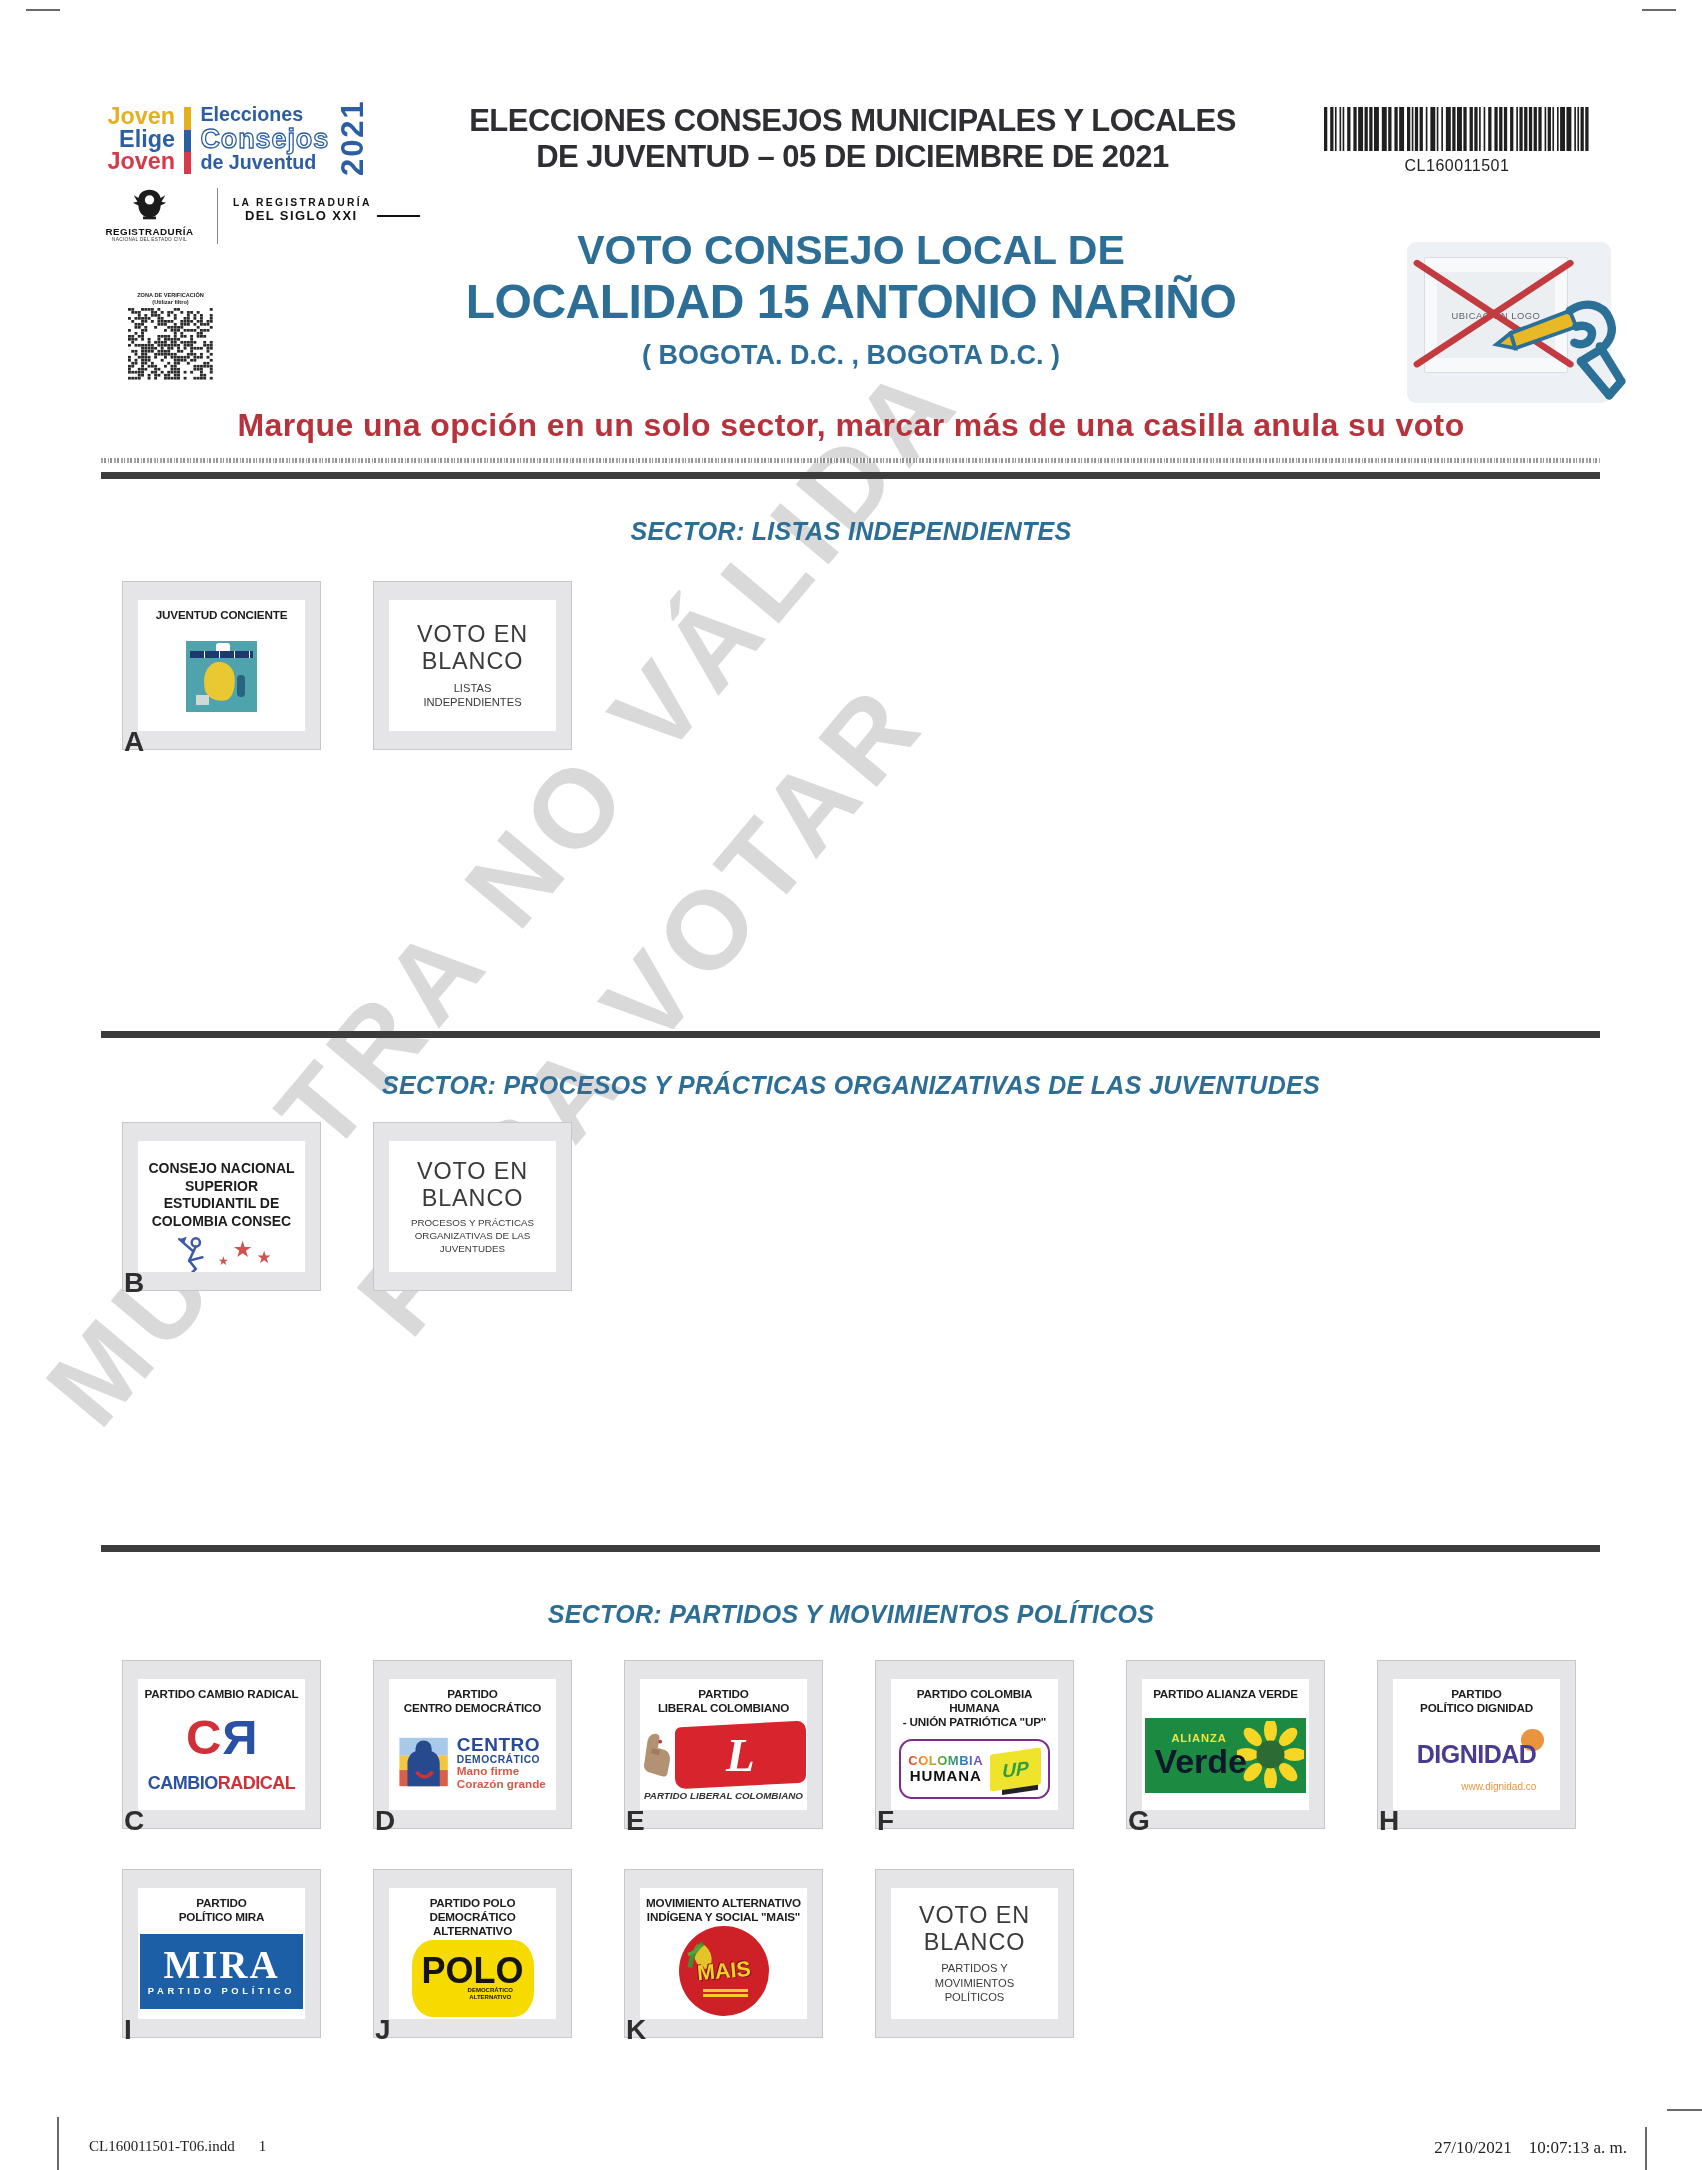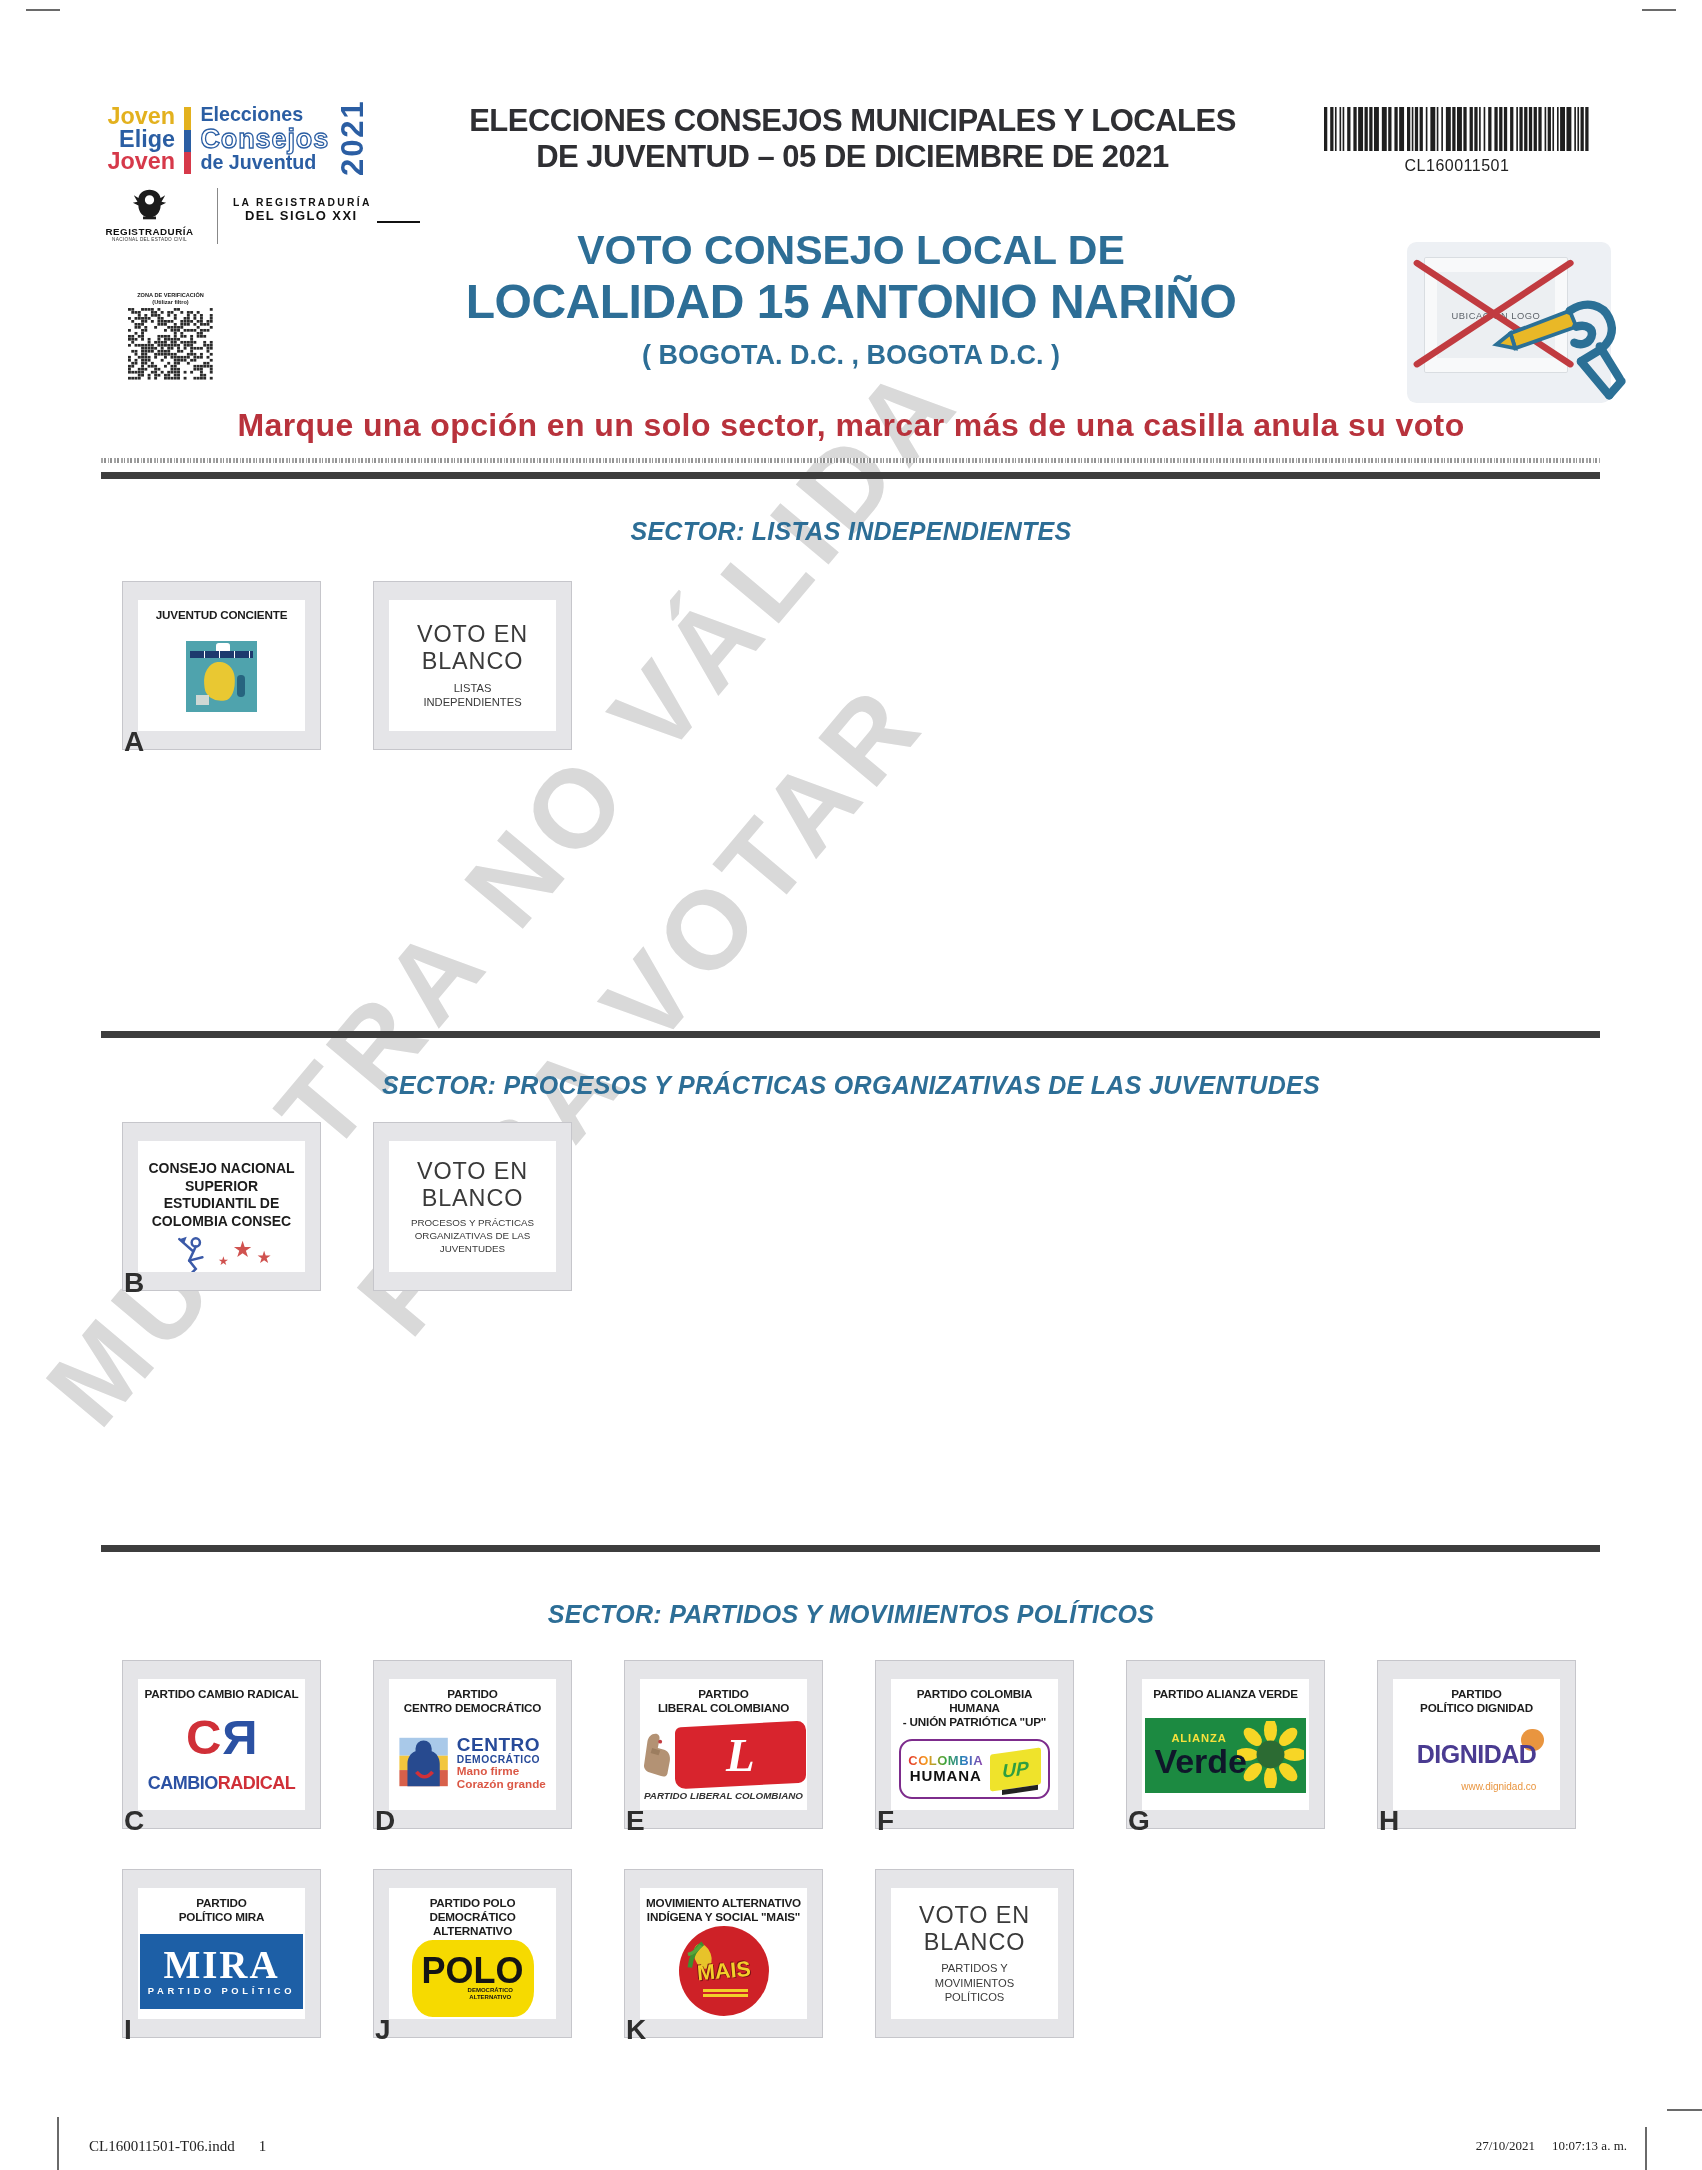--- a/index.html
+++ b/index.html
@@ -30,21 +30,21 @@
   .brand-year{writing-mode:vertical-rl;transform:rotate(180deg);font-size:31px;font-weight:900;
        color:#2b5ea3;letter-spacing:1.9px;height:71px;line-height:28px;}
 
   .reg-block{left:97px;top:186px;display:flex;gap:15px;z-index:2;}
   .reg-left{width:105px;text-align:center;}
   .reg-name{font-size:9.8px;font-weight:900;color:#111;letter-spacing:0.5px;}
   .reg-sub{font-size:4.7px;color:#333;letter-spacing:0.3px;}
   .reg-div{width:0.9px;height:56px;background:#888;margin-top:1.9px;}
   .reg-right{padding-top:11.2px;color:#111;}
   .slog1{font-size:10.3px;font-weight:800;letter-spacing:2.3px;}
-  .slog2{font-size:13px;font-weight:900;letter-spacing:1.4px;display:flex;align-items:flex-end;gap:20px;padding-left:12px;}
+  .slog2{font-size:13px;font-weight:900;letter-spacing:1.4px;display:flex;align-items:center;gap:20px;padding-left:12px;}
   .slog2 .dash{display:inline-block;width:43px;height:1.9px;background:#111;}
 
   
   .etitle{left:403px;top:103px;width:899px;text-align:center;color:#2f2f33;
     font-size:31px;line-height:36px;font-weight:700;letter-spacing:-0.5px;z-index:2;}
   .etitle b{font-weight:900;}
 
   
   .barcode{left:1324px;top:107px;width:266px;text-align:center;z-index:2;}
   .barcode svg{width:266px;height:44px;display:block;}
@@ -173,21 +173,21 @@
     display:flex;align-items:center;justify-content:center;}
   .lg-mais-word{font-size:21.5px;font-weight:900;color:#f3cf2a;transform:rotate(-5deg);
     text-shadow:0.9px 0.9px 0 #7a1115,-0.9px -0.9px 0 #7a1115;z-index:1;}
   .lg-mais-bars{position:absolute;bottom:19px;left:24px;right:20.6px;height:8.4px;
     background:repeating-linear-gradient(180deg,#f3cf2a 0 2.8px,transparent 2.8px 4.7px);}
   .lg-mais-corn{position:absolute;left:5.6px;top:9.4px;}
 
   
   .footer-left{left:89px;top:2138px;font-family:"Liberation Serif",serif;font-size:15px;color:#222;z-index:2;}
   .footer-left .pg{margin-left:24px;}
-  .footer-right{right:75px;top:2138px;font-family:"Liberation Serif",serif;font-size:13px;color:#222;z-index:2;}
+  .footer-right{right:75px;top:2138px;font-family:"Liberation Serif",serif;font-size:17px;color:#222;z-index:2;}
   .footer-right .tm{margin-left:17px;}
 </style>
 </head>
 <body>
 
 <div>
 
   <div class="crop" style="left:26px;top:9.4px;width:34px;height:1.9px;"></div>
   <div class="crop" style="left:1642px;top:9.4px;width:34px;height:1.9px;"></div>
   <div class="crop" style="left:57px;top:2117px;width:1.9px;height:53px;"></div>

